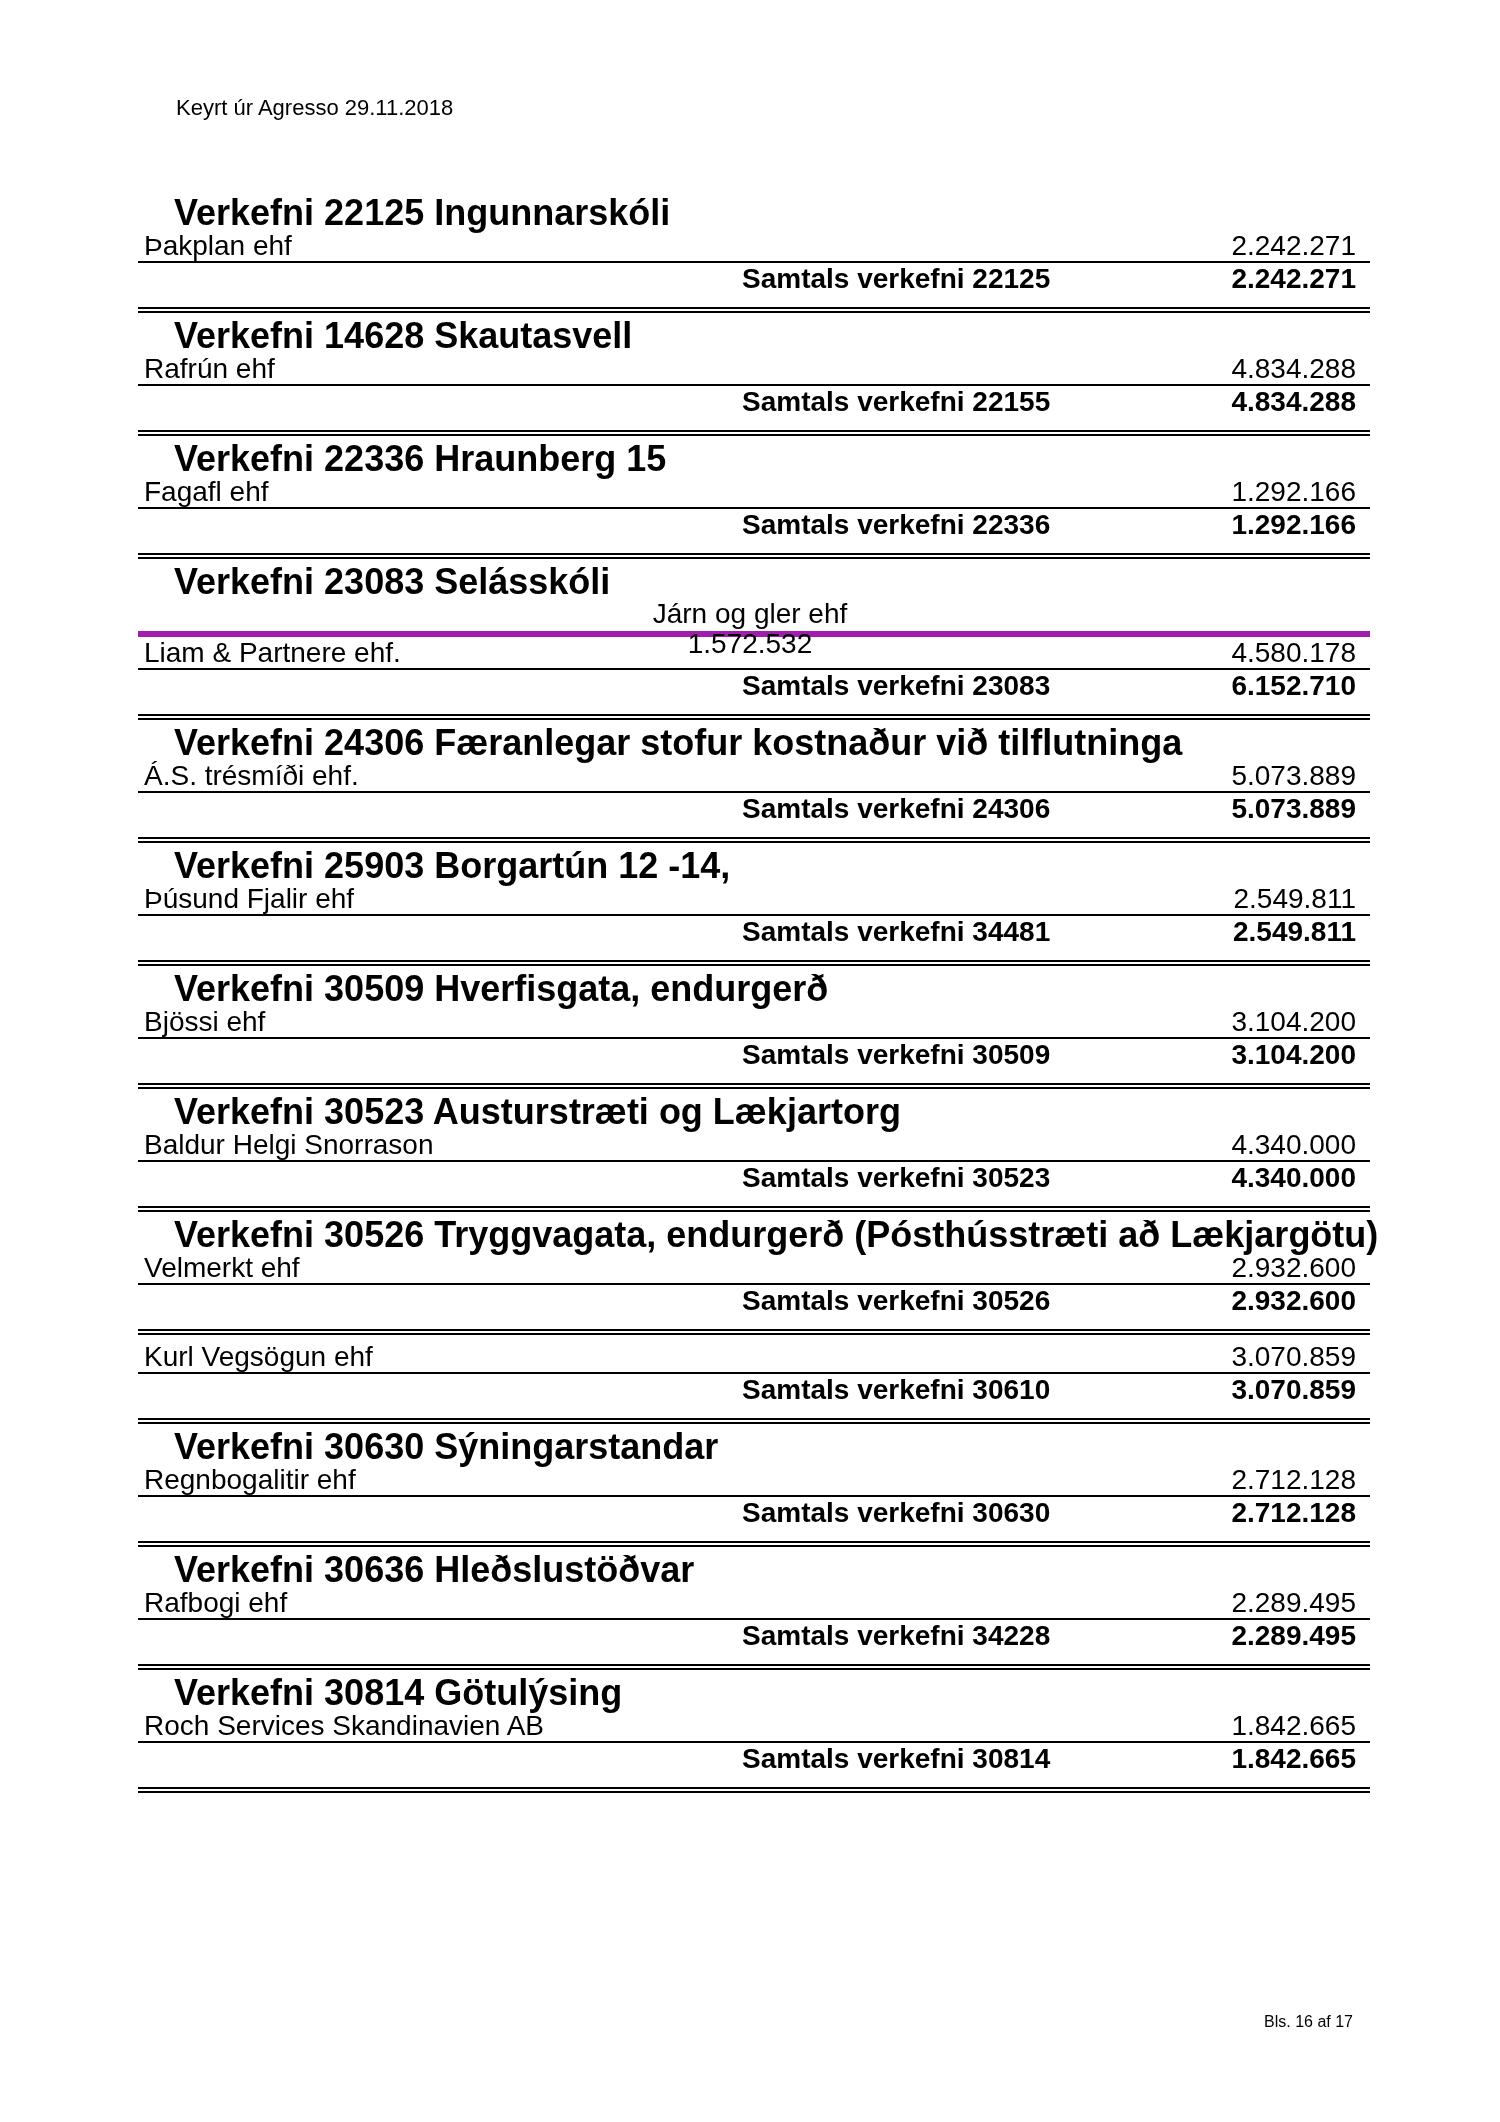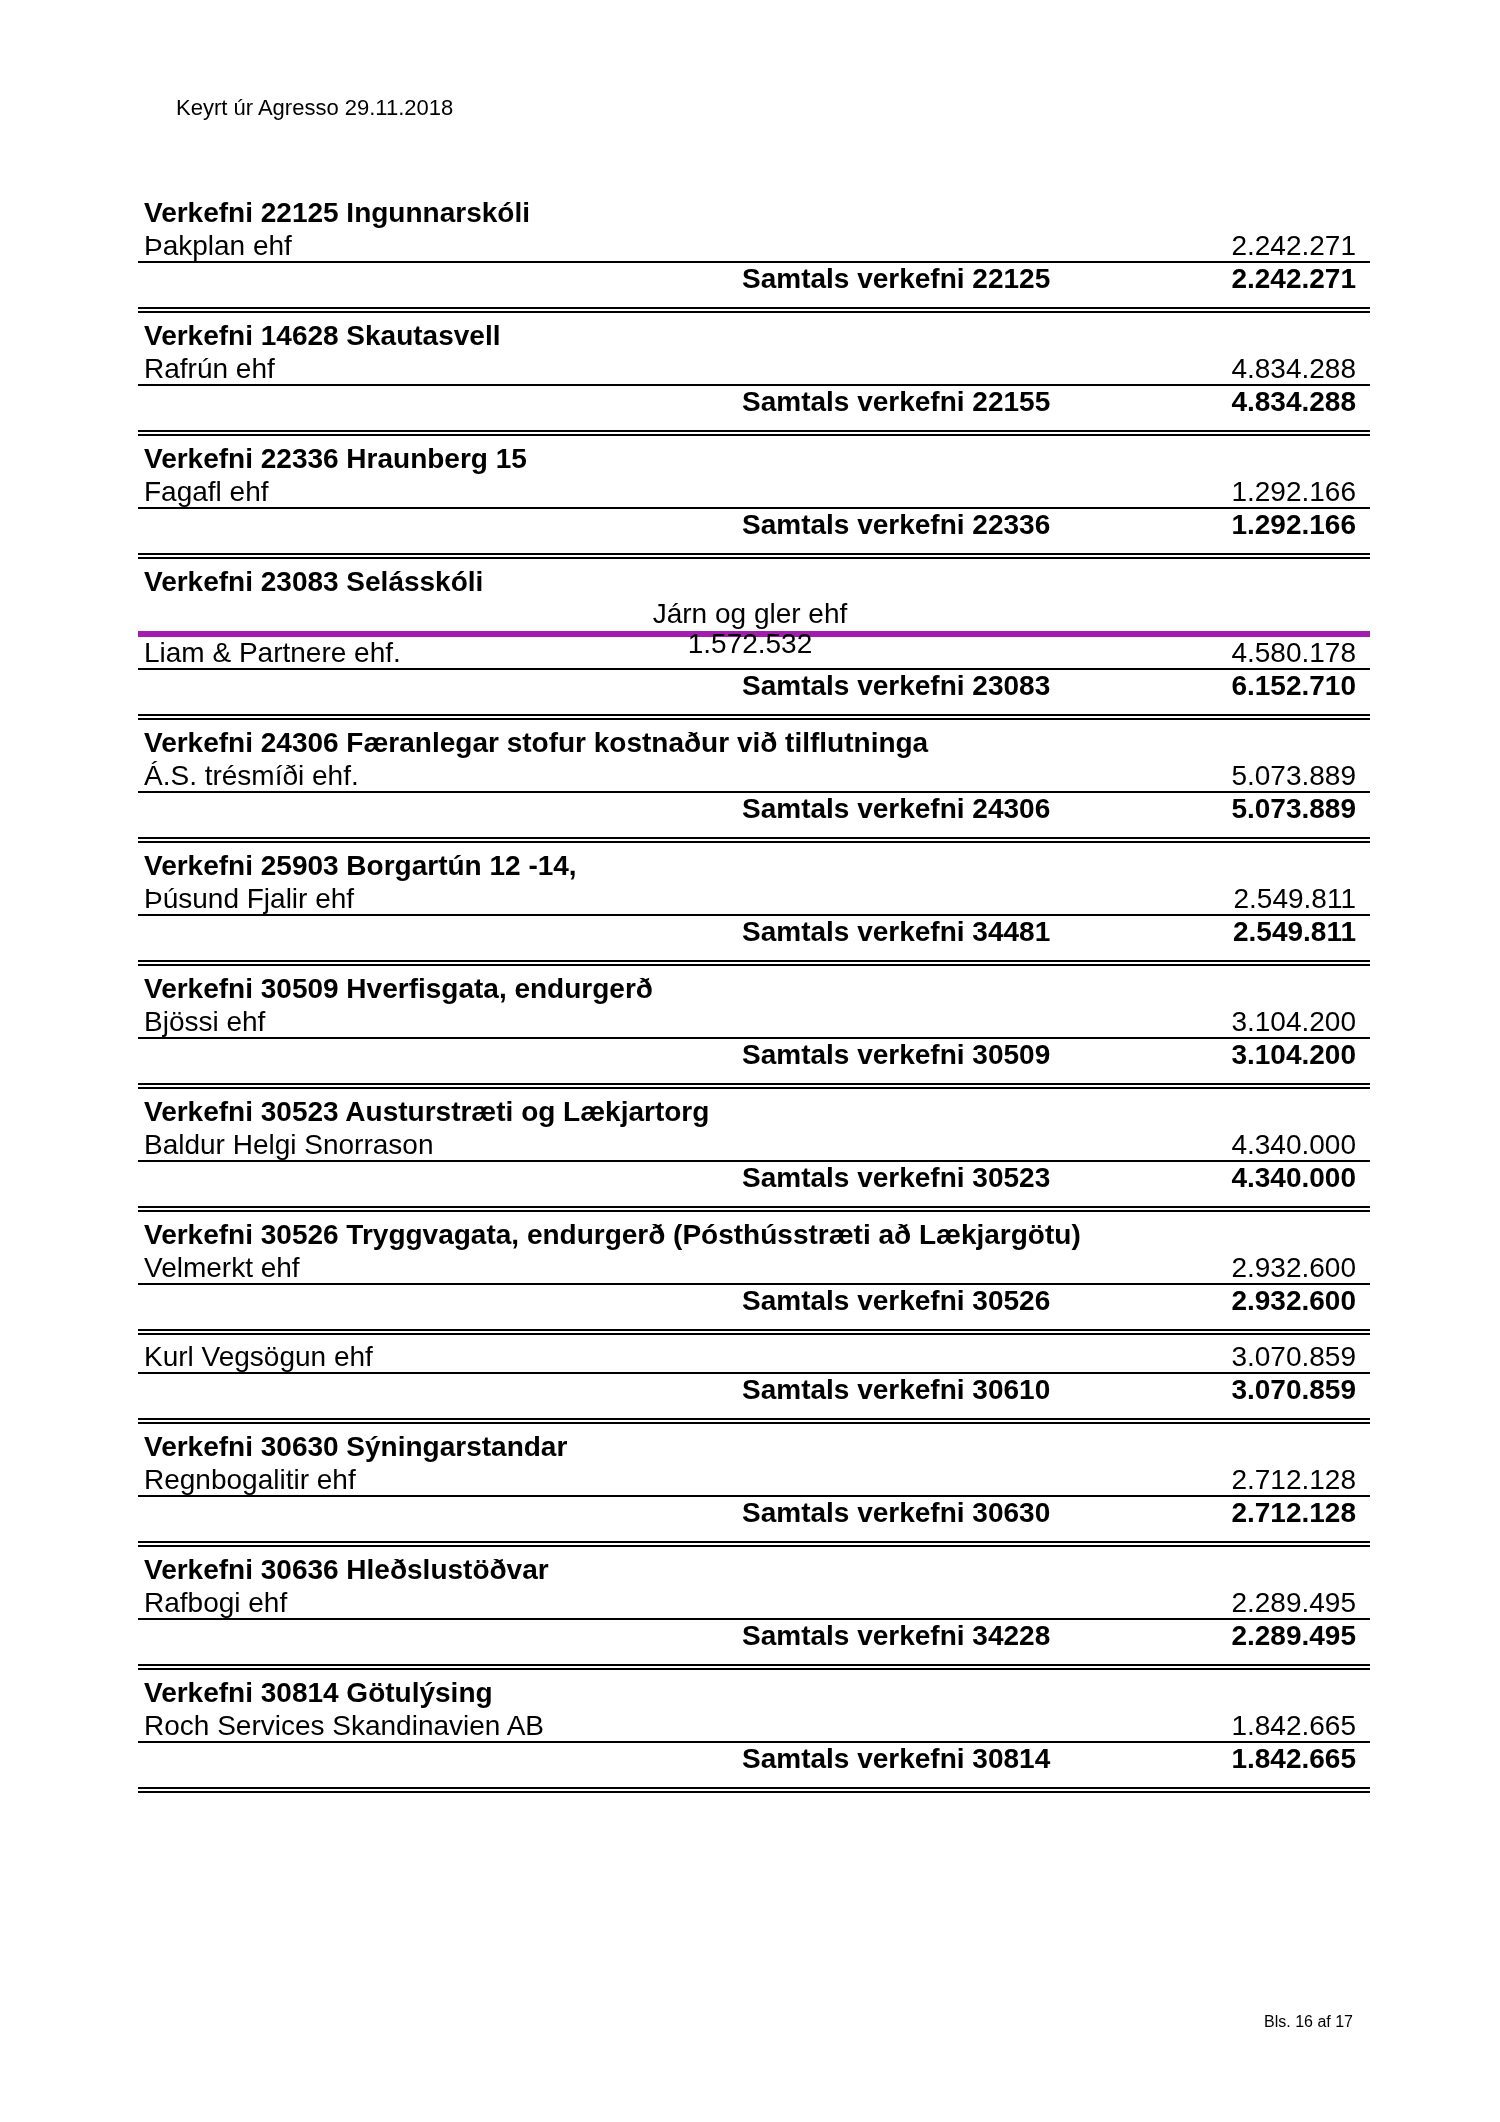--- a/index.html
+++ b/index.html
@@ -14,22 +14,22 @@
   }
   .footer {
     position: absolute; right: 147px; top: 2013px;
     font-size: 16px;
   }
   #projects {
     position: absolute; left: 138px; top: 196px; width: 1232px;
   }
   .project { position: relative; }
   .proj-title {
-    font-weight: bold; font-size: 28px; line-height: 34px;
-    padding-left: 6px; height: 34px; white-space: nowrap;
+    font-weight: bold; font-size: 36px; line-height: 34px;
+    padding-left: 6px; height: 34px; white-space: nowrap; margin-left: 30px;
   }
   .line {
     display: flex; justify-content: space-between; align-items: center;
     font-size: 28px; line-height: 30px; height: 31px;
     border-bottom: 2px solid #000; padding: 0 14px 0 6px;
   }
   .line.inner { border-bottom: 6px solid #a21caf; height: 32px; flex-direction: column; }
   .total {
     display: flex; justify-content: flex-end; align-items: flex-start;
     height: 44px; font-weight: bold; font-size: 28px;

